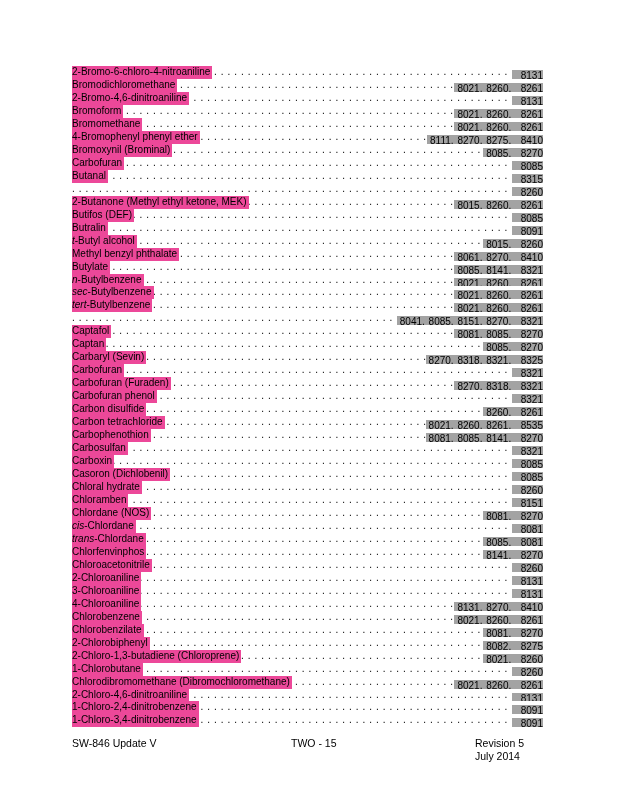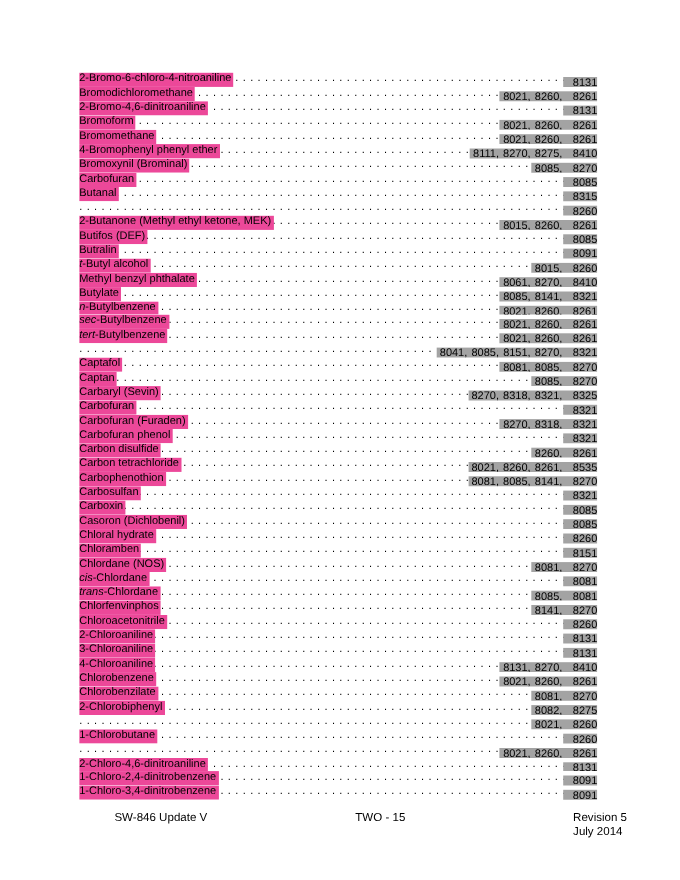--- a/index.html
+++ b/index.html
@@ -9,24 +9,24 @@
     .list { position: absolute; left: 72px; top: 66px; width: 471px; }
     .row { position: relative; height: 12.97px; line-height: 12.97px; font-size: 10px;
            white-space: nowrap; overflow: hidden; }
     .row .name { position: absolute; left: 0; top: 0; background: #ec4899; padding-right: 2px; z-index: 2; }
     .row .dots { position: absolute; left: 0; right: 0; top: 0; overflow: hidden; white-space: nowrap;
                  letter-spacing: 0.6px; z-index: 1; color: #000; }
     .row .methods { position: absolute; right: 0; top: 4px; background: #a3a3a3; padding-left: 3px; z-index: 2;
                     word-spacing: 1px; }
     .row .methods .last { display: inline-block; min-width: 28px; text-align: right; }
     i { font-style: italic; }
-    .footer { position: absolute; top: 737px; font-size: 10.5px; line-height: 13px; margin-left: 32px; }
+    .footer { position: absolute; top: 737px; font-size: 10.5px; line-height: 13px; }
     .footer.left { left: 72px; }
     .footer.center { left: 291px; }
-    .footer.right { left: 489px; }
+    .footer.right { left: 475px; }
   </style>
 </head>
 <body>
 
 <div class="page">
   <div class="list" id="list">
       <div class="row">
         <span class="dots"> . . . . . . . . . . . . . . . . . . . . . . . . . . . . . . . . . . . . . . . . . . . . . . . . . . . . . . . . . . . . . . . . . . . . . . . . . . . . . . . . . . . . . . . . . . . . . . . . . . . . . . . . . . . . . . . . . . . . . . . . . . . . . . . . . . . . . . . . . . . . . . . . . . . . . . . . . . . . . . . . . . . . . . . . . . . . . . . . . . . . . . . . . . . . . . . . . . . . . . . .</span>
         <span class="name"><span>2-Bromo-6-chloro-4-nitroaniline</span></span>
         <span class="methods"><span></span> <span class="last">8131</span></span>
@@ -244,29 +244,31 @@
         <span class="name"><span>Chlorobenzilate</span></span>
         <span class="methods"><span>8081,</span> <span class="last">8270</span></span>
       </div>
       <div class="row">
         <span class="dots"> . . . . . . . . . . . . . . . . . . . . . . . . . . . . . . . . . . . . . . . . . . . . . . . . . . . . . . . . . . . . . . . . . . . . . . . . . . . . . . . . . . . . . . . . . . . . . . . . . . . . . . . . . . . . . . . . . . . . . . . . . . . . . . . . . . . . . . . . . . . . . . . . . . . . . . . . . . . . . . . . . . . . . . . . . . . . . . . . . . . . . . . . . . . . . . . . . . . . . . . .</span>
         <span class="name"><span>2-Chlorobiphenyl</span></span>
         <span class="methods"><span>8082,</span> <span class="last">8275</span></span>
       </div>
       <div class="row">
         <span class="dots"> . . . . . . . . . . . . . . . . . . . . . . . . . . . . . . . . . . . . . . . . . . . . . . . . . . . . . . . . . . . . . . . . . . . . . . . . . . . . . . . . . . . . . . . . . . . . . . . . . . . . . . . . . . . . . . . . . . . . . . . . . . . . . . . . . . . . . . . . . . . . . . . . . . . . . . . . . . . . . . . . . . . . . . . . . . . . . . . . . . . . . . . . . . . . . . . . . . . . . . . .</span>
+        <span class="name"><span>2-Chloro-1,3-butadiene (Chloroprene)</span></span>
         <span class="methods"><span>8021,</span> <span class="last">8260</span></span>
       </div>
       <div class="row">
         <span class="dots"> . . . . . . . . . . . . . . . . . . . . . . . . . . . . . . . . . . . . . . . . . . . . . . . . . . . . . . . . . . . . . . . . . . . . . . . . . . . . . . . . . . . . . . . . . . . . . . . . . . . . . . . . . . . . . . . . . . . . . . . . . . . . . . . . . . . . . . . . . . . . . . . . . . . . . . . . . . . . . . . . . . . . . . . . . . . . . . . . . . . . . . . . . . . . . . . . . . . . . . . .</span>
         <span class="name"><span>1-Chlorobutane</span></span>
         <span class="methods"><span></span> <span class="last">8260</span></span>
       </div>
       <div class="row">
         <span class="dots"> . . . . . . . . . . . . . . . . . . . . . . . . . . . . . . . . . . . . . . . . . . . . . . . . . . . . . . . . . . . . . . . . . . . . . . . . . . . . . . . . . . . . . . . . . . . . . . . . . . . . . . . . . . . . . . . . . . . . . . . . . . . . . . . . . . . . . . . . . . . . . . . . . . . . . . . . . . . . . . . . . . . . . . . . . . . . . . . . . . . . . . . . . . . . . . . . . . . . . . . .</span>
+        <span class="name"><span>Chlorodibromomethane (Dibromochloromethane)</span></span>
         <span class="methods"><span>8021, 8260,</span> <span class="last">8261</span></span>
       </div>
       <div class="row">
         <span class="dots"> . . . . . . . . . . . . . . . . . . . . . . . . . . . . . . . . . . . . . . . . . . . . . . . . . . . . . . . . . . . . . . . . . . . . . . . . . . . . . . . . . . . . . . . . . . . . . . . . . . . . . . . . . . . . . . . . . . . . . . . . . . . . . . . . . . . . . . . . . . . . . . . . . . . . . . . . . . . . . . . . . . . . . . . . . . . . . . . . . . . . . . . . . . . . . . . . . . . . . . . .</span>
         <span class="name"><span>2-Chloro-4,6-dinitroaniline</span></span>
         <span class="methods"><span></span> <span class="last">8131</span></span>
       </div>
       <div class="row">
         <span class="dots"> . . . . . . . . . . . . . . . . . . . . . . . . . . . . . . . . . . . . . . . . . . . . . . . . . . . . . . . . . . . . . . . . . . . . . . . . . . . . . . . . . . . . . . . . . . . . . . . . . . . . . . . . . . . . . . . . . . . . . . . . . . . . . . . . . . . . . . . . . . . . . . . . . . . . . . . . . . . . . . . . . . . . . . . . . . . . . . . . . . . . . . . . . . . . . . . . . . . . . . . .</span>
         <span class="name"><span>1-Chloro-2,4-dinitrobenzene</span></span>

